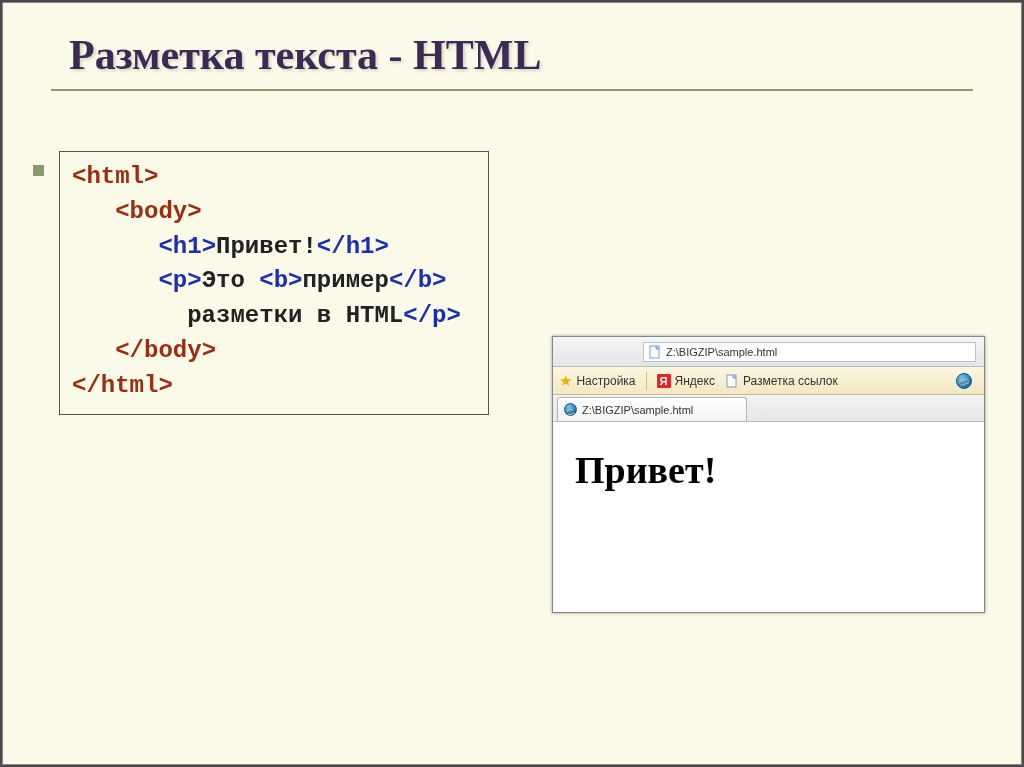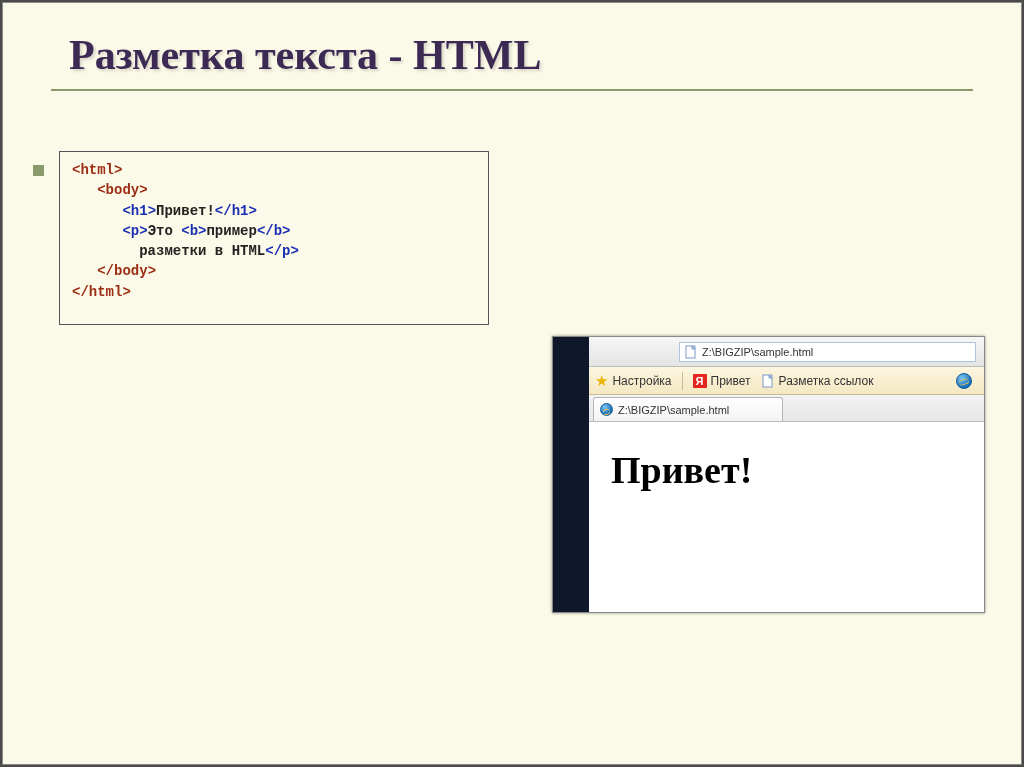--- a/index.html
+++ b/index.html
@@ -38,44 +38,43 @@
     height: 11px;
     background: #8a9a6a;
   }
   .code-box {
     position: absolute;
     left: 56px;
     top: 148px;
     width: 430px;
     border: 1px solid #555;
     background: #fbfae8;
-    padding: 8px 12px 22px 12px;
+    padding: 8px 12px 10px 12px;
     font-family: Consolas, 'Courier New', monospace;
-    font-size: 14px;
+    font-size: 24px;
     font-weight: bold;
     line-height: 1.45;
     white-space: pre;
     color: #222;
   }
   .tag-brown { color: #9b2d14; }
   .tag-blue  { color: #1a2eb3; }
   .txt       { color: #222; }
 
   
   .browser {
     position: absolute;
     left: 549px;
     top: 333px;
     width: 433px;
     background: #0f172a;
     border: 1px solid #888;
     box-shadow: 0 0 3px rgba(0,0,0,0.4);
     font-family: Tahoma, Arial, sans-serif;
     font-size: 12px;
-    padding-left: 36px;
   }
   .address-row {
     background: linear-gradient(#f6f6f6,#e4e4e4);
     border-bottom: 1px solid #bbb;
     height: 30px;
     display: flex;
     align-items: center;
     padding-left: 90px;
     gap: 6px;
   }
@@ -194,21 +193,21 @@
     </div>
 
     <div class="fav-row">
       <div class="fav-item">
         <span class="star-icon">★</span>
         <span>Настройка</span>
       </div>
       <div class="sep"></div>
       <div class="fav-item">
         <span class="ya-icon">Я</span>
-        <span>Привет</span>
+        <span>Яндекс</span>
       </div>
       <div class="fav-item">
         <span class="ie-page-icon">
           <svg viewBox="0 0 14 14">
               <rect x="2" y="1" width="9" height="12" fill="#fff" stroke="#7a9ac5"></rect>
               <path d="M8 1 L11 4 L8 4 Z" fill="#cfe0f2" stroke="#7a9ac5"></path>
             </svg>
         </span>
         <span>Разметка ссылок</span>
       </div>

